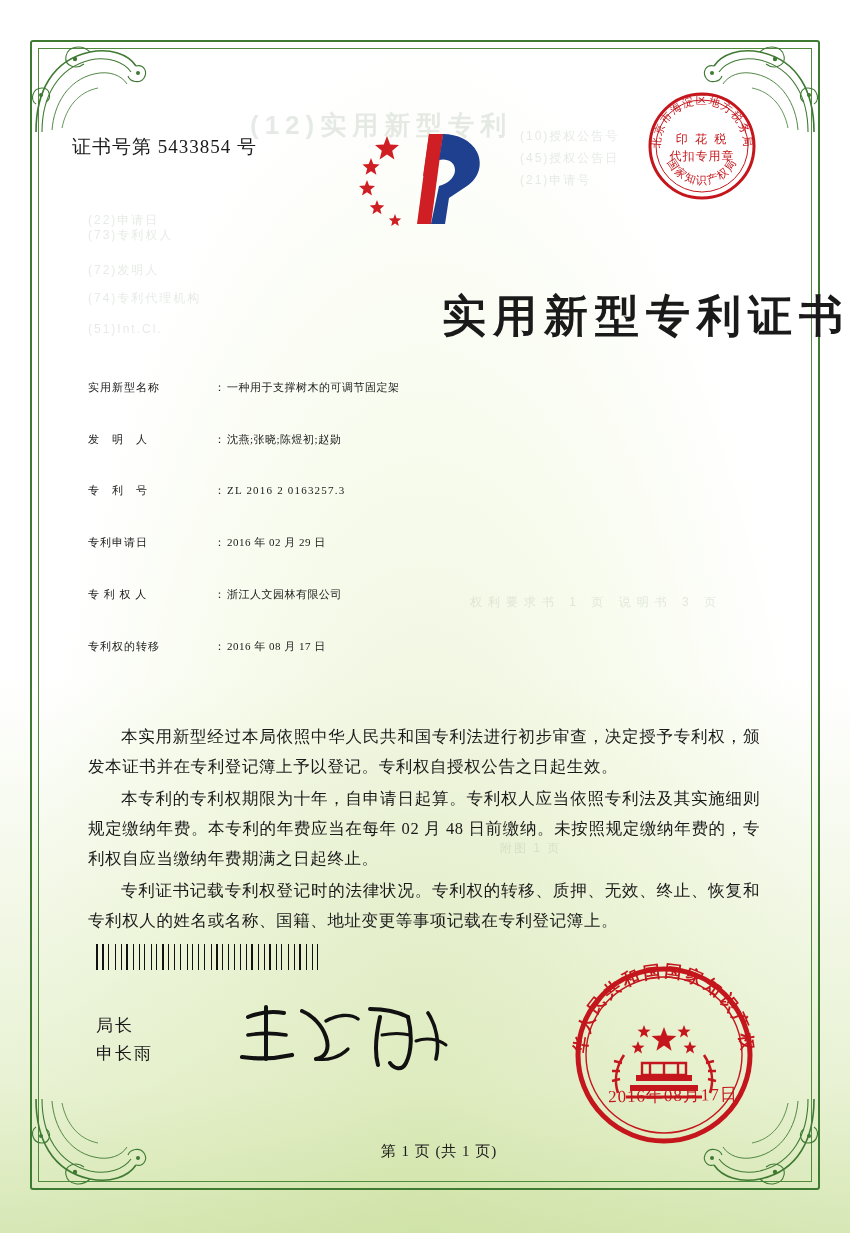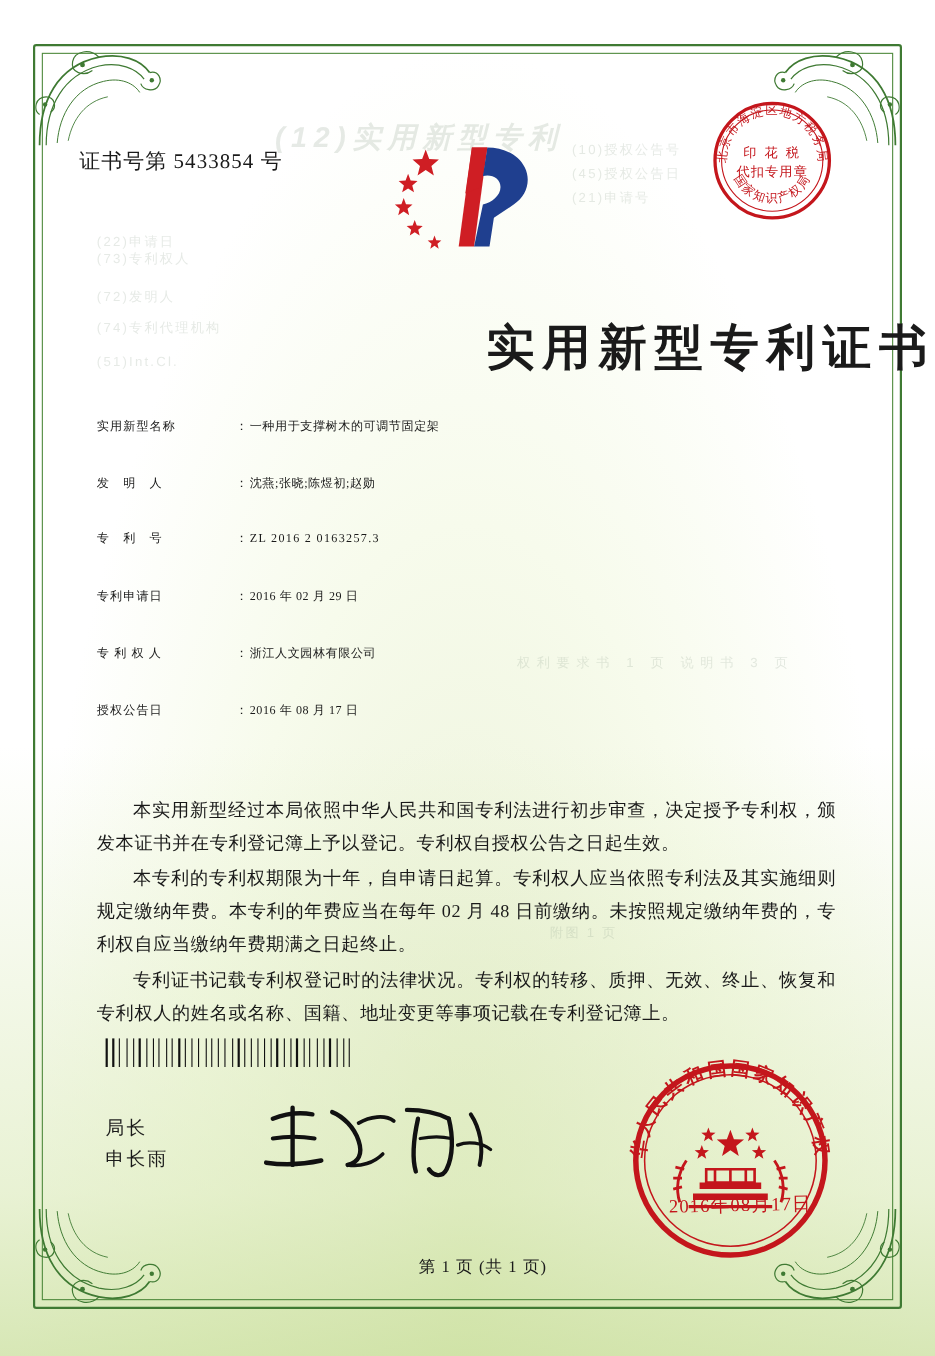--- a/index.html
+++ b/index.html
@@ -57,21 +57,21 @@
 
   
   .ghost {
     position: absolute;
     color: rgba(140, 160, 140, 0.22);
     font-family: "Liberation Sans", sans-serif;
     letter-spacing: 2px;
     pointer-events: none;
     user-select: none;
   }
-  .ghost.g1 { left: 250px; top: 108px; font-size: 26px; font-weight: bold; letter-spacing: 6px; font-style: italic; }
+  .ghost.g1 { left: 250px; top: 108px; font-size: 26px; font-weight: bold; letter-spacing: 6px; }
   .ghost.g2 { left: 520px; top: 128px; font-size: 12px; }
   .ghost.g3 { left: 520px; top: 150px; font-size: 12px; }
   .ghost.g4 { left: 520px; top: 172px; font-size: 12px; }
   .ghost.g5 { left: 88px;  top: 212px; font-size: 12px; }
   .ghost.g6 { left: 88px;  top: 227px; font-size: 12px; }
   .ghost.g7 { left: 88px;  top: 262px; font-size: 12px; }
   .ghost.g8 { left: 88px;  top: 290px; font-size: 12px; }
   .ghost.g9 { left: 88px;  top: 322px; font-size: 12px; }
   .ghost.g10{ left: 470px; top: 594px; font-size: 12px; letter-spacing: 6px;}
   .ghost.g11{ left: 500px; top: 840px; font-size: 12px; }
@@ -332,21 +332,21 @@
       <span class="field-label wide">专利申请日</span>
       <span class="field-sep">：</span>
       <span class="field-value">2016 年 02 月 29 日</span>
     </div>
     <div class="field-row">
       <span class="field-label wide">专 利 权 人</span>
       <span class="field-sep">：</span>
       <span class="field-value">浙江人文园林有限公司</span>
     </div>
     <div class="field-row">
-      <span class="field-label wide">授权公告日</span>
+      <span class="field-label wide">专利权的转移</span>
       <span class="field-sep">：</span>
       <span class="field-value">2016 年 08 月 17 日</span>
     </div>
   </div>
 
   <div class="body-text">
     <p>本实用新型经过本局依照中华人民共和国专利法进行初步审查，决定授予专利权，颁发本证书并在专利登记簿上予以登记。专利权自授权公告之日起生效。</p>
     <p>本专利的专利权期限为十年，自申请日起算。专利权人应当依照专利法及其实施细则规定缴纳年费。本专利的年费应当在每年 02 月 48 日前缴纳。未按照规定缴纳年费的，专利权自应当缴纳年费期满之日起终止。</p>
     <p>专利证书记载专利权登记时的法律状况。专利权的转移、质押、无效、终止、恢复和专利权人的姓名或名称、国籍、地址变更等事项记载在专利登记簿上。</p>
   </div>

